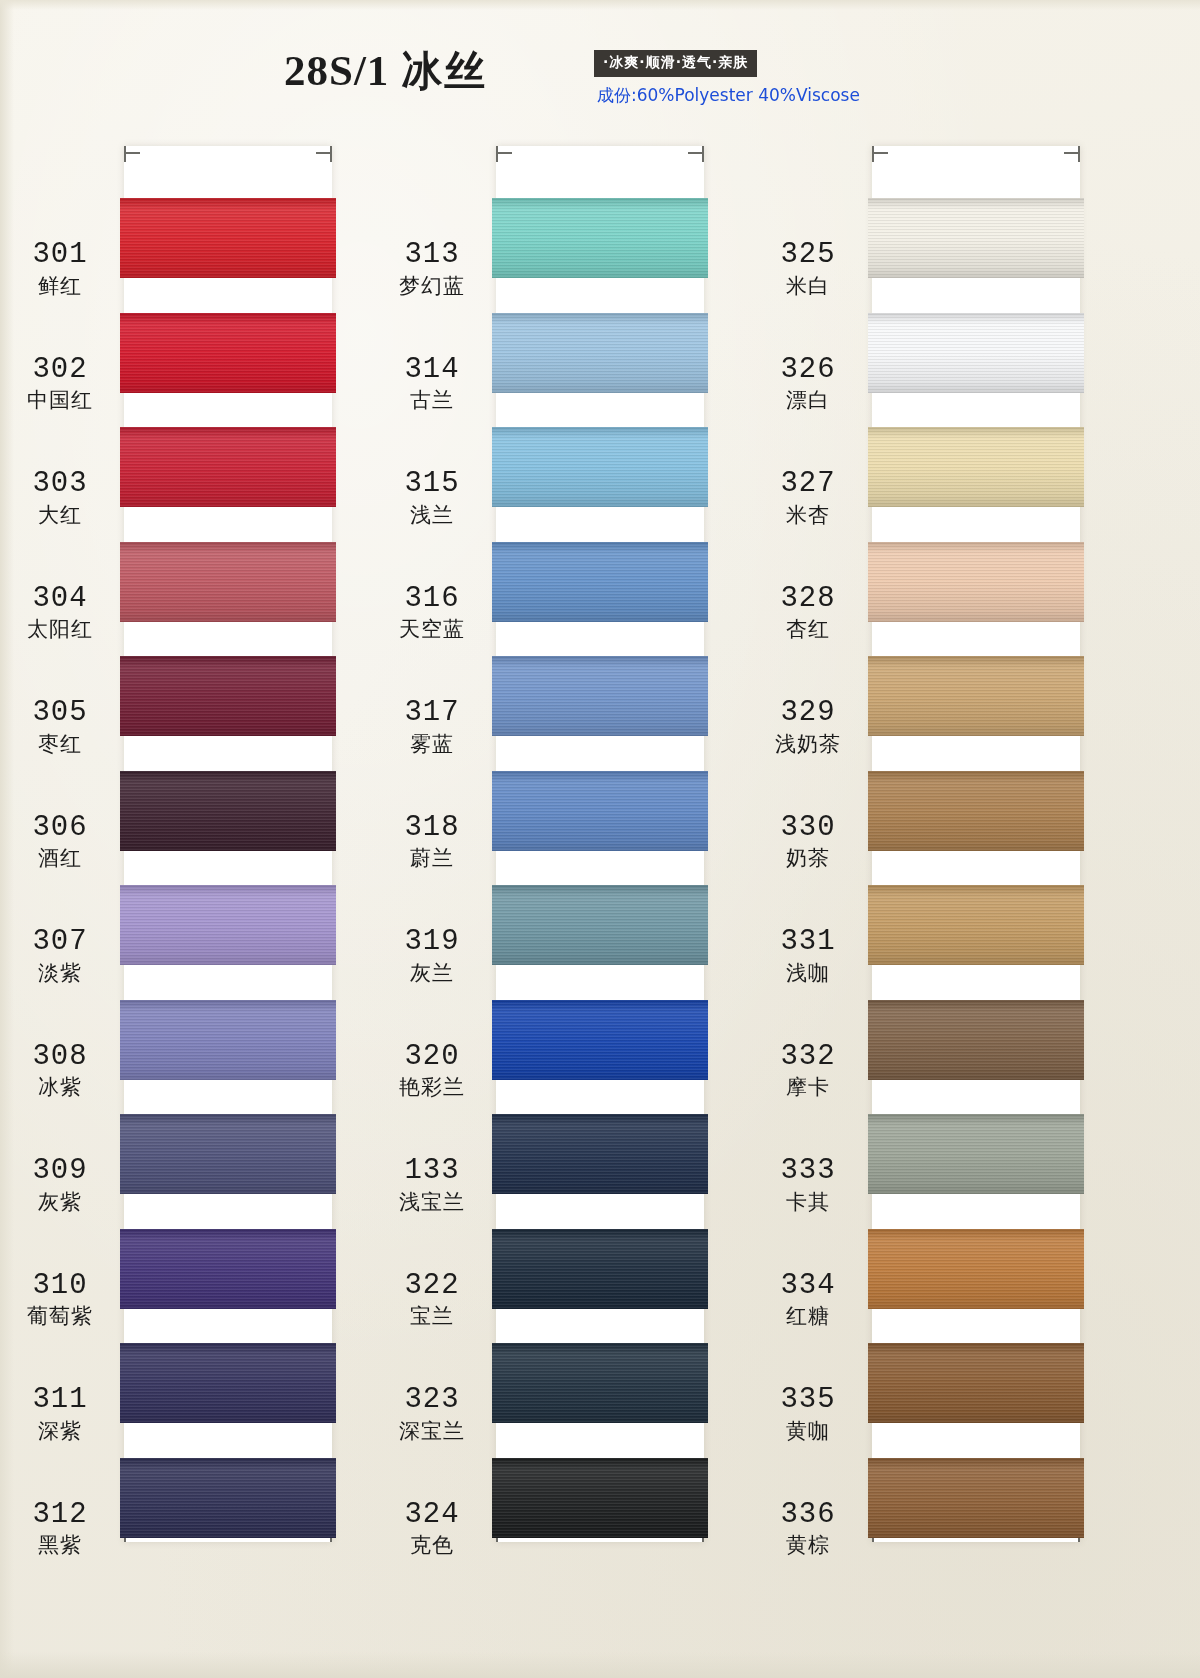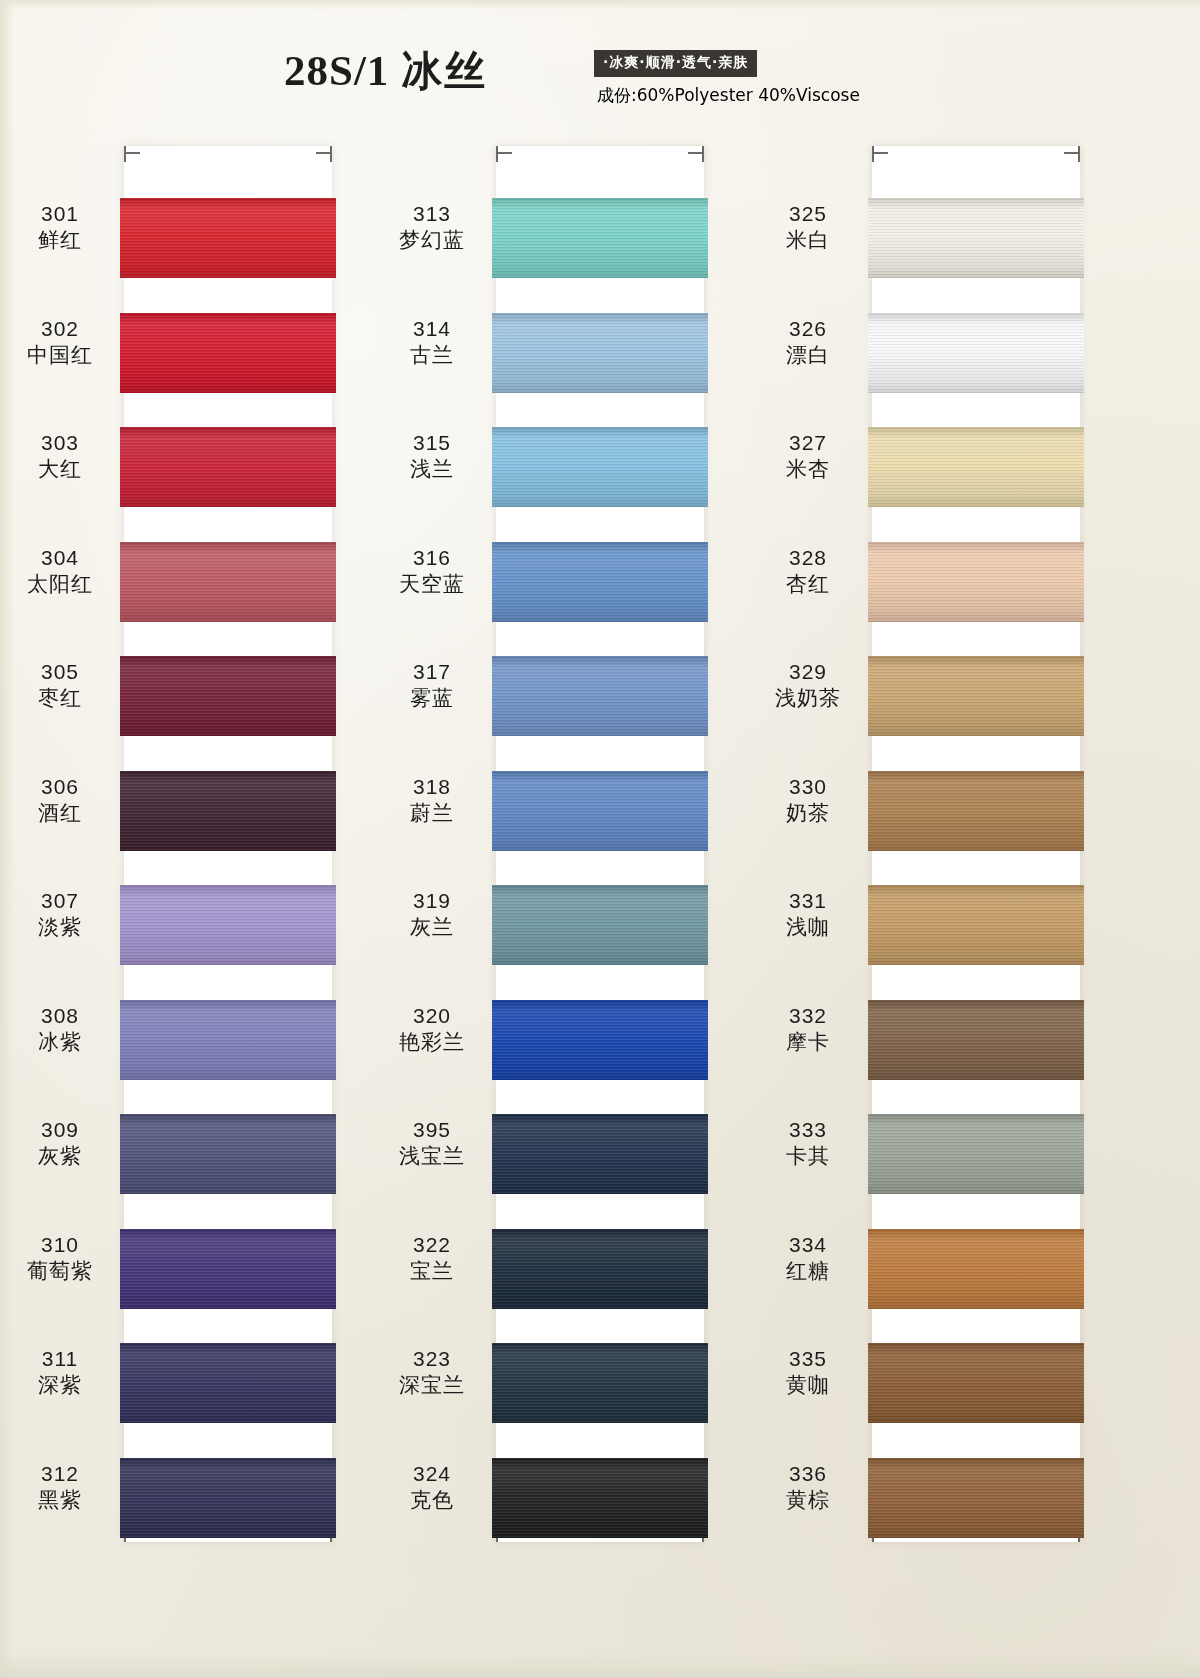--- a/index.html
+++ b/index.html
@@ -70,21 +70,21 @@
     padding: 4px 9px 5px 9px;
     letter-spacing: 1px;
     white-space: nowrap;
   }
   .composition {
     position: absolute;
     left: 597px;
     top: 84px;
     font-family: "DejaVu Sans", sans-serif;
     font-size: 17px;
-    color: #000000;
+    color: #1d4ed8;
     letter-spacing: 0px;
     white-space: nowrap;
   }
 
   
   .columns {
     position: absolute;
     top: 0; left: 0; right: 0; bottom: 0;
   }
   .column {
@@ -125,24 +125,25 @@
   }
   .labels {
     position: absolute;
     left: 0;
     top: 4px;
     width: 100px;
     text-align: center;
     line-height: 1.16;
   }
   .code {
-    font-family: Liberation Sans, sans-serif;
-    font-size: 21px;
+    font-family: Liberation Mono, monospace;
+    font-size: 29px;
     color: #1c1c1c;
     letter-spacing: 1px;
+    margin-top: 36px;
   }
   .name {
     font-family: "DejaVu Sans", sans-serif;
     font-size: 21px;
     color: #1c1c1c;
     letter-spacing: 1px;
     margin-top: 2px;
   }
   .yarn {
     position: absolute;
@@ -434,21 +435,21 @@
         <div class="labels">
           <div class="code">320</div>
           <div class="name">艳彩兰</div>
         </div>
         <div class="yarn">
           <div class="yarn-inner" style="background: rgb(21, 67, 174);"></div>
         </div>
       </div>
       <div class="swatch-row" style="top: 968px;">
         <div class="labels">
-          <div class="code">395</div>
+          <div class="code">133</div>
           <div class="name">浅宝兰</div>
         </div>
         <div class="yarn">
           <div class="yarn-inner" style="background: rgb(33, 48, 76);"></div>
         </div>
       </div>
       <div class="swatch-row" style="top: 1082.5px;">
         <div class="labels">
           <div class="code">322</div>
           <div class="name">宝兰</div>

